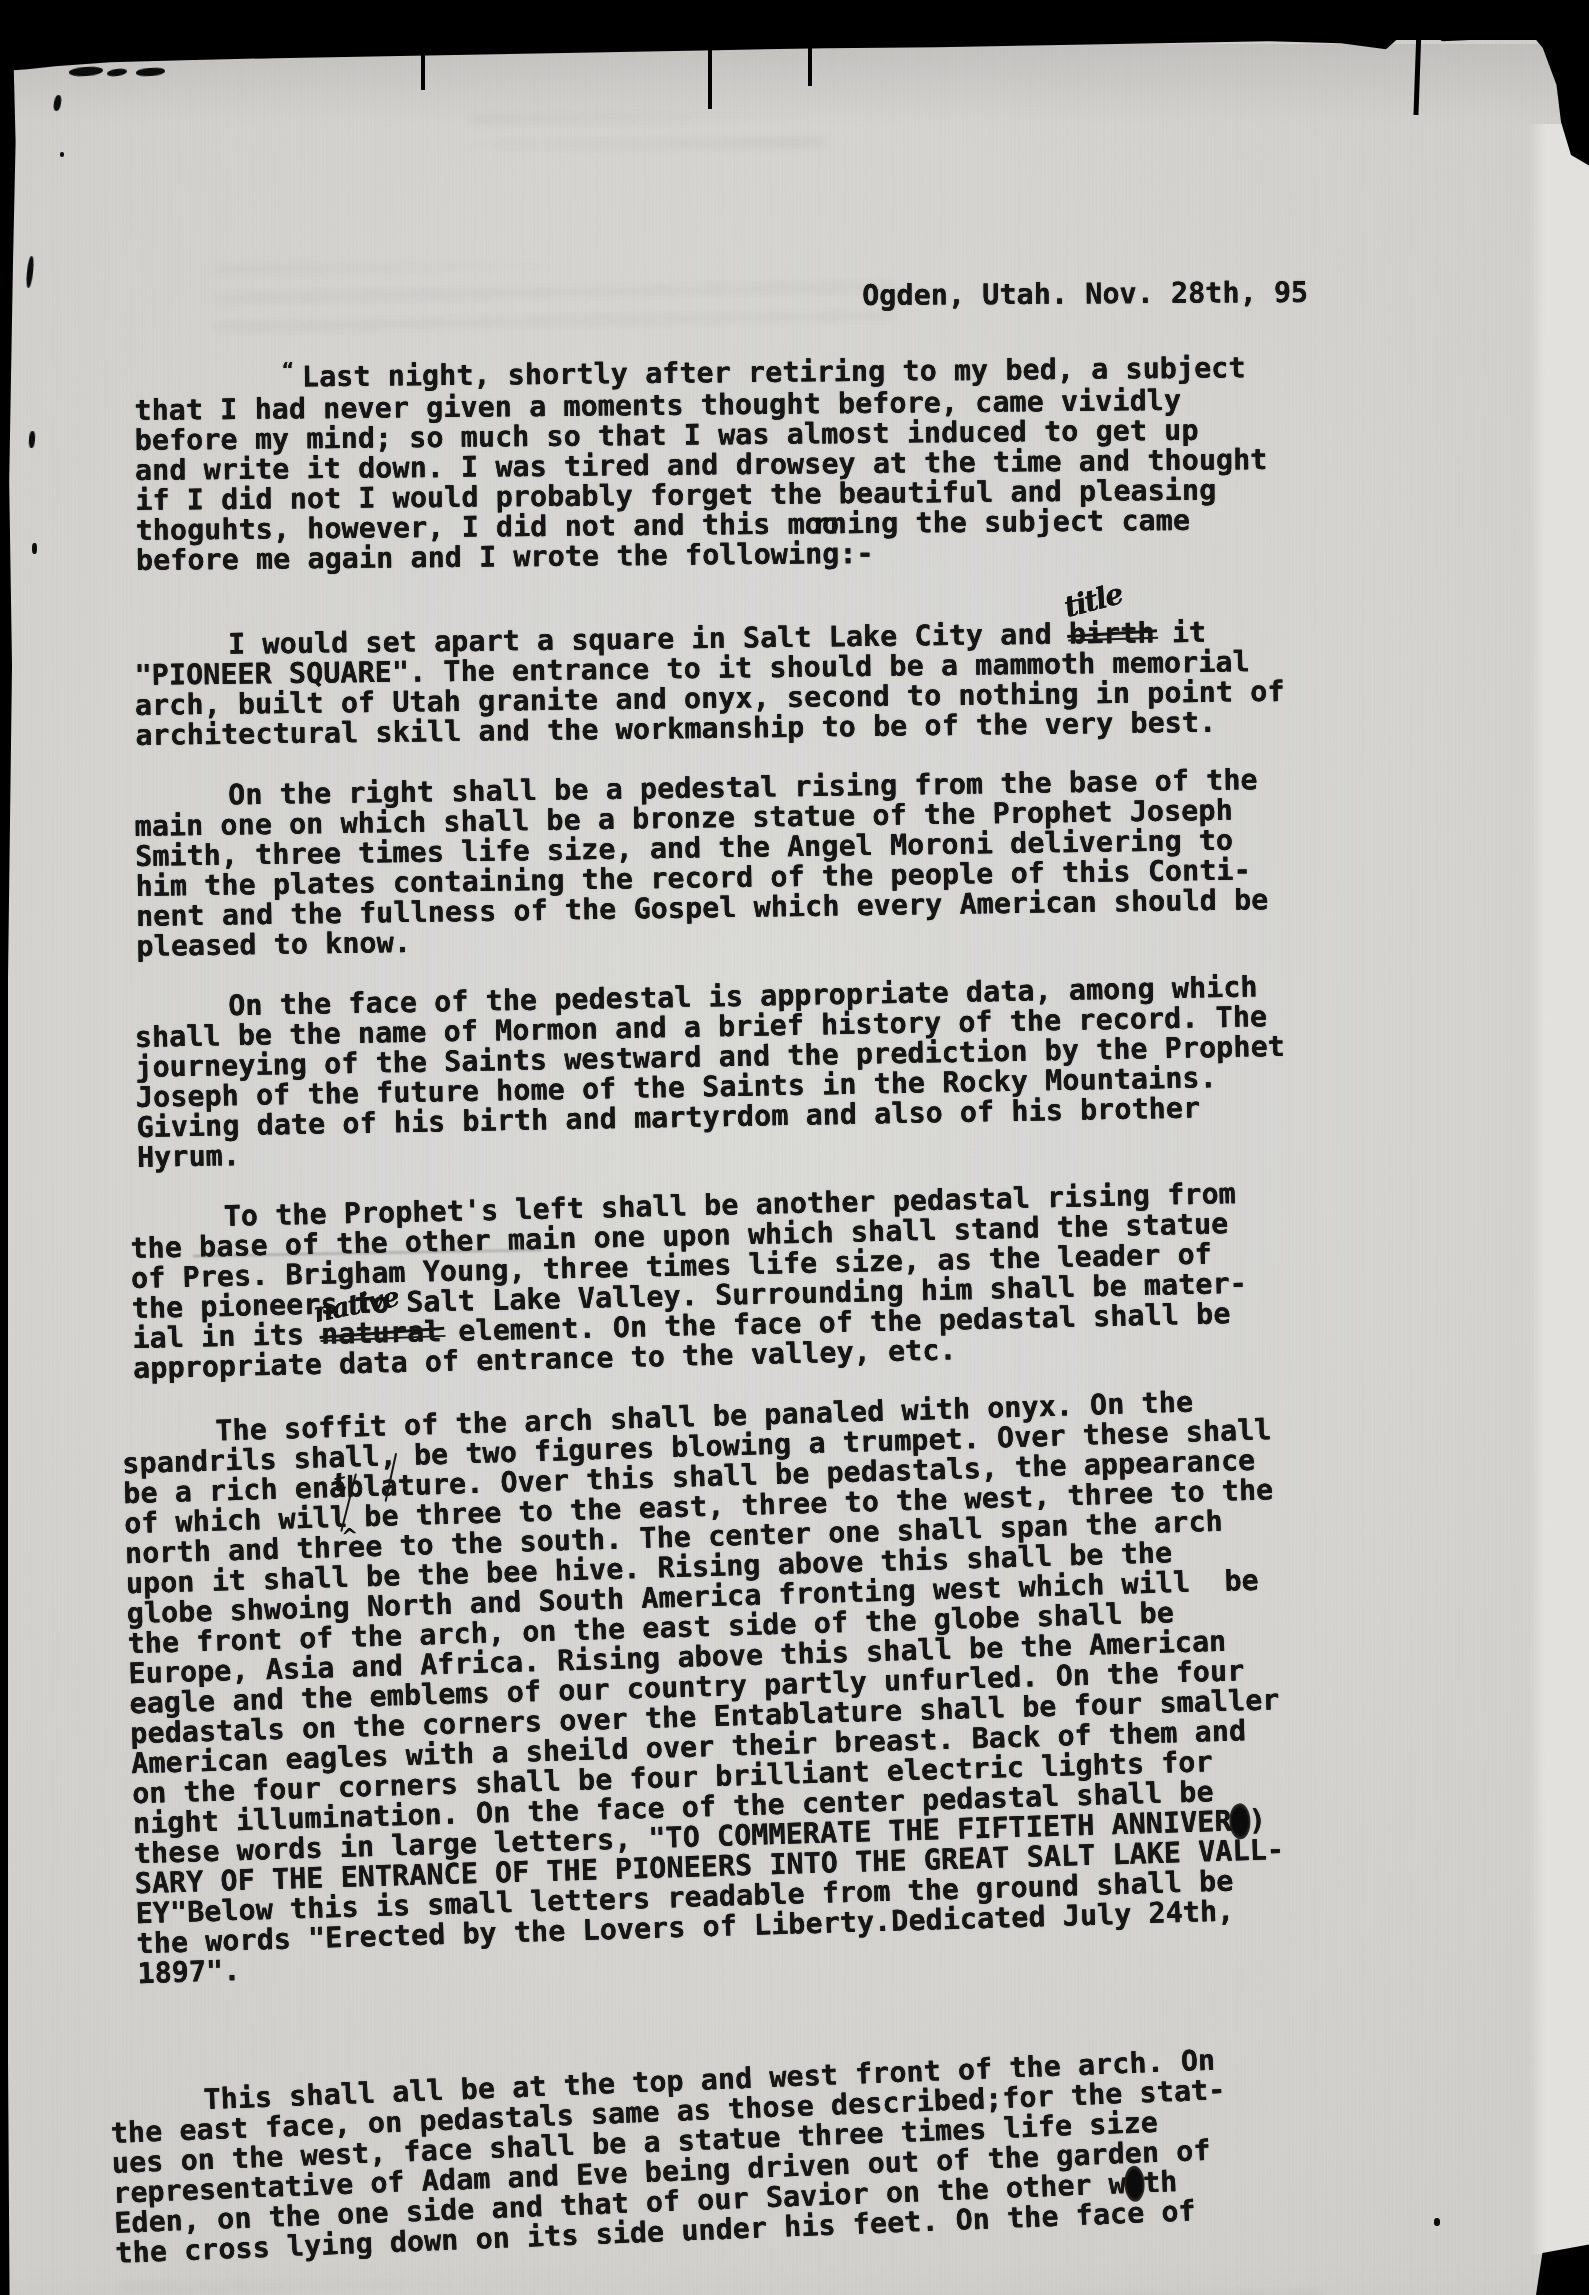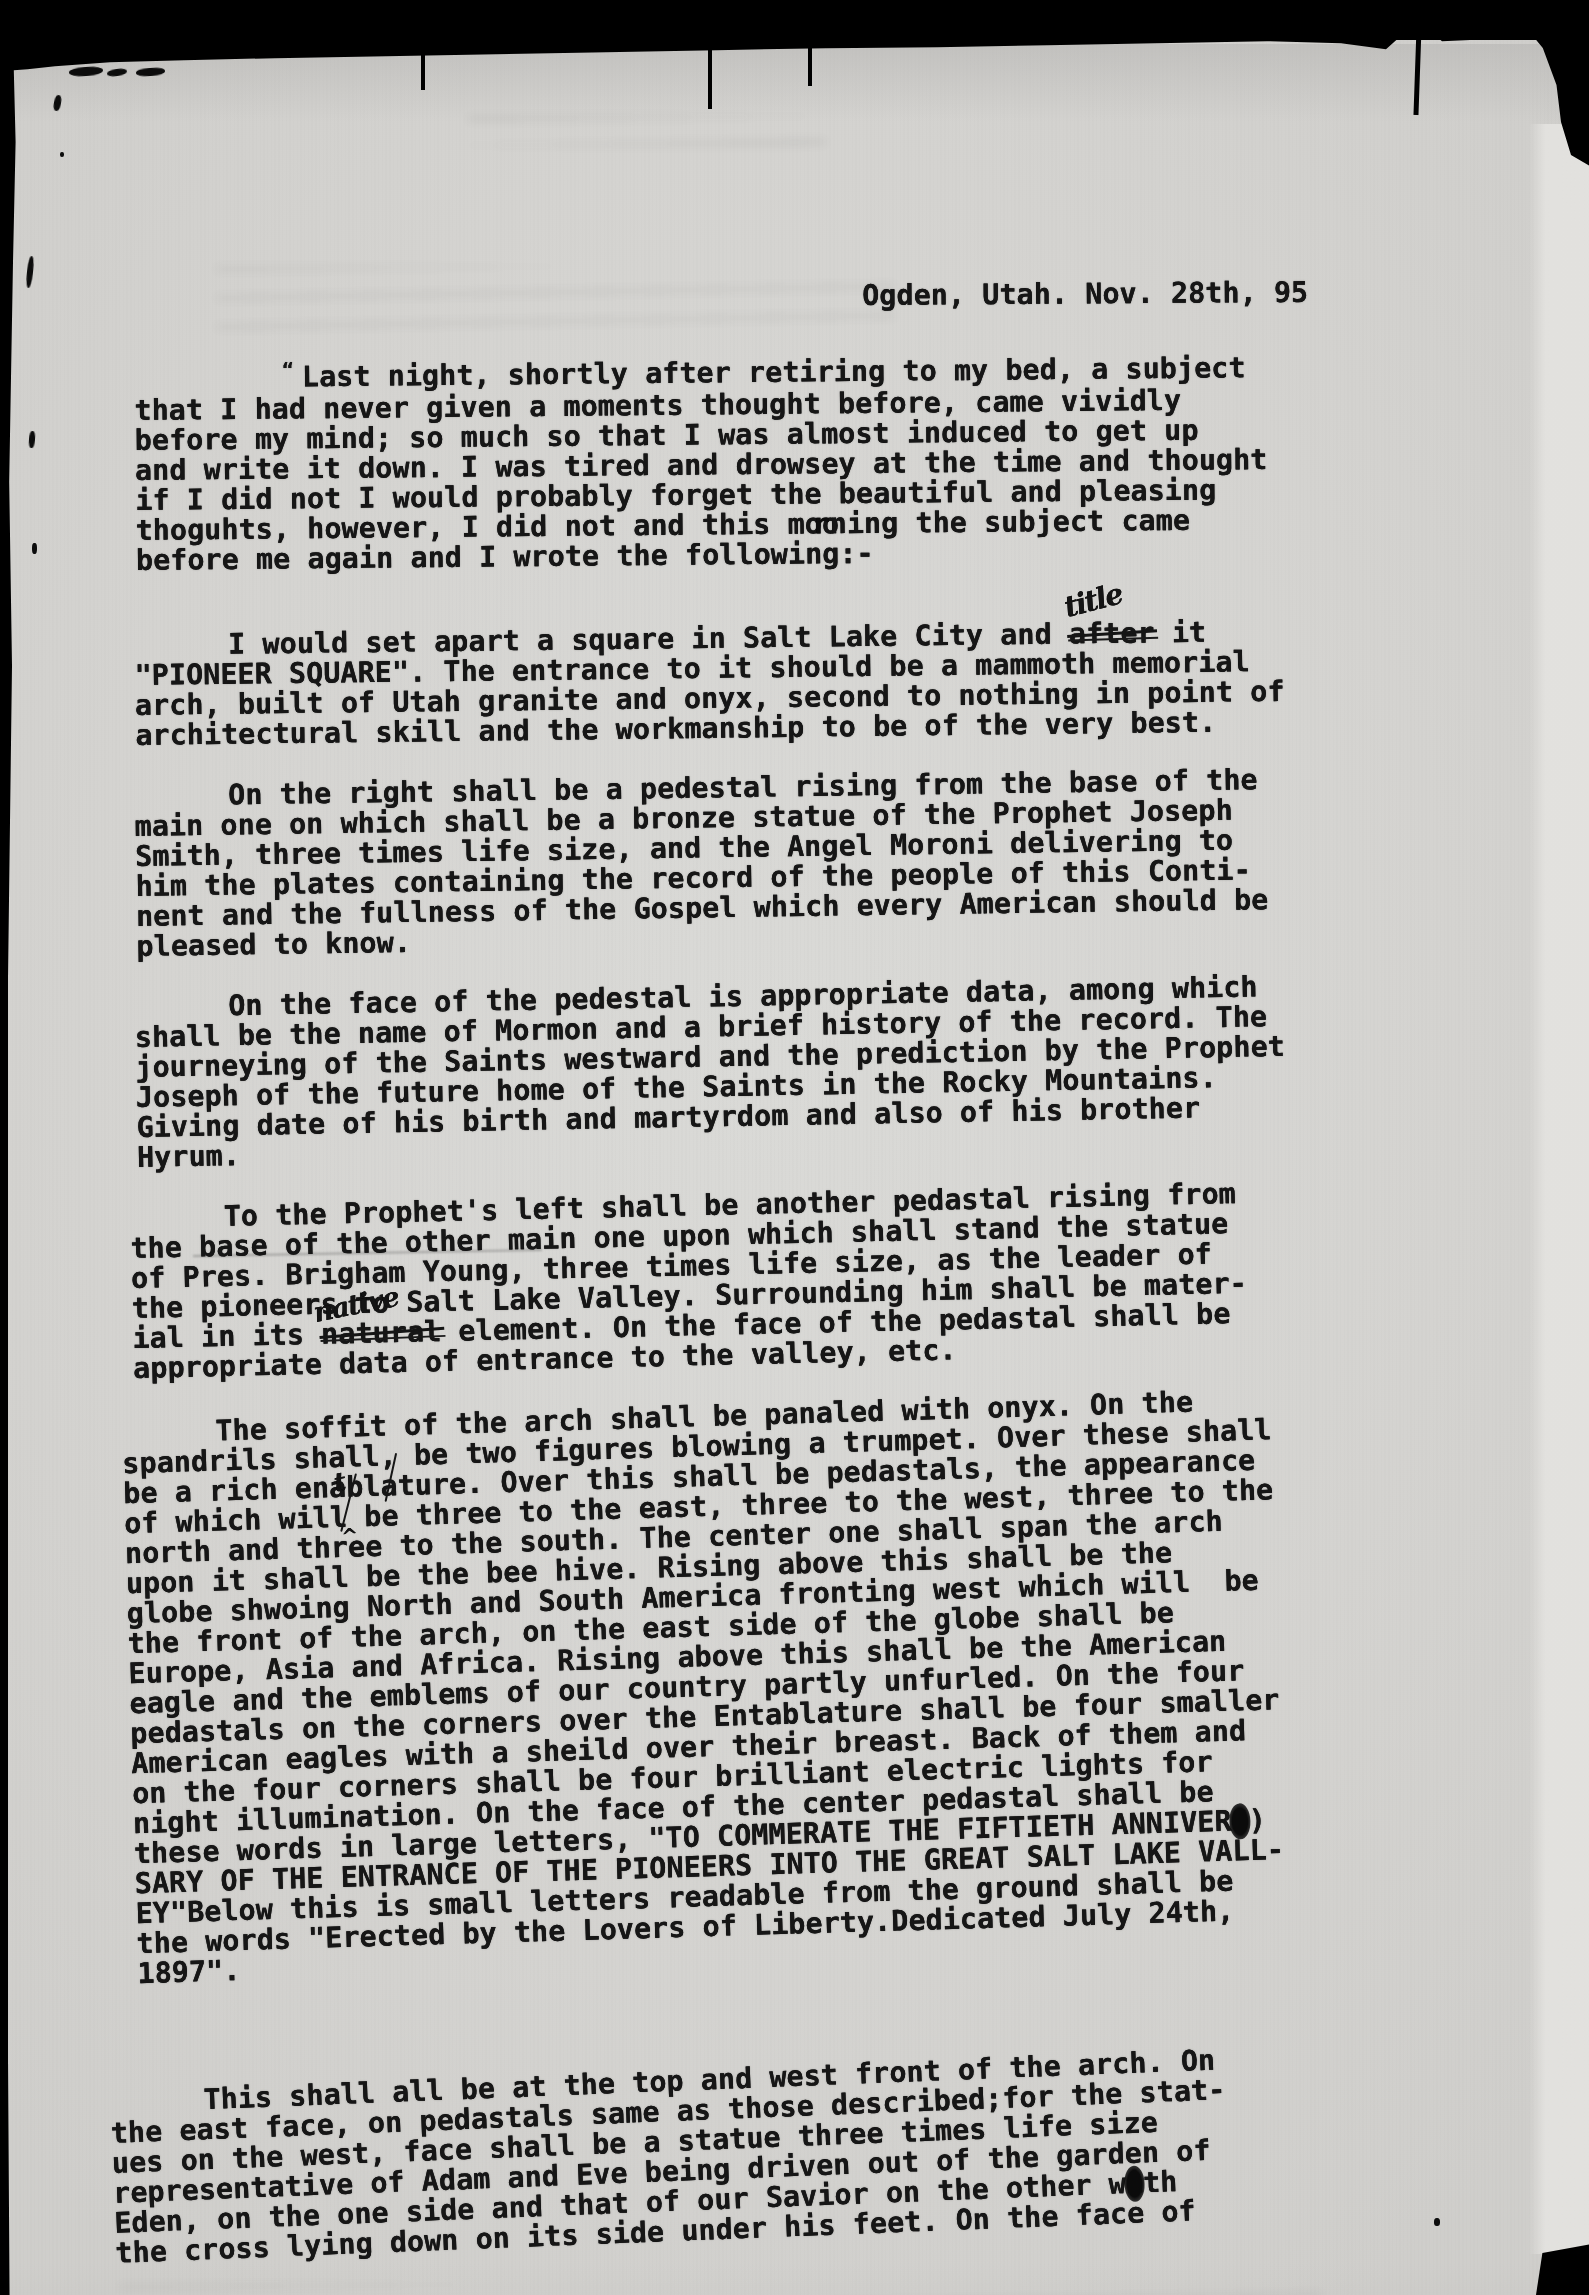--- a/index.html
+++ b/index.html
@@ -101,21 +101,21 @@
       <div class="line ind-first"><span class="supq">“</span><span>Last night, shortly after retiring to my bed, a subject</span></div>
       <div class="line">that I had never given a moments thought before, came vividly</div>
       <div class="line">before my mind; so much so that I was almost induced to get up</div>
       <div class="line">and write it down. I was tired and drowsey at the time and thought</div>
       <div class="line">if I did not I would probably forget the beautiful and pleasing</div>
       <div class="line"><span>thoguhts, however, I did not and this m</span><span class="ovbase">oo</span><span class="ovtop">r</span><span>ning the subject came</span></div>
       <div class="line">before me again and I wrote the following:-</div>
     </div>
 
     <div class="para p2">
-      <div class="line ind"><span>I would set apart a square in Salt Lake City and </span><span class="rel"><span class="hand hand-title">title</span><span class="strike">after</span></span><span> it</span></div>
+      <div class="line ind"><span>I would set apart a square in Salt Lake City and </span><span class="rel"><span class="hand hand-title">title</span><span class="strike">birth</span></span><span> it</span></div>
       <div class="line">"PIONEER SQUARE". The entrance to it should be a mammoth memorial</div>
       <div class="line">arch, built of Utah granite and onyx, second to nothing in point of</div>
       <div class="line">architectural skill and the workmanship to be of the very best.</div>
     </div>
 
     <div class="para p3">
       <div class="line ind">On the right shall be a pedestal rising from the base of the</div>
       <div class="line">main one on which shall be a bronze statue of the Prophet Joseph</div>
       <div class="line">Smith, three times life size, and the Angel Moroni delivering to</div>
       <div class="line">him the plates containing the record of the people of this Conti-</div>

